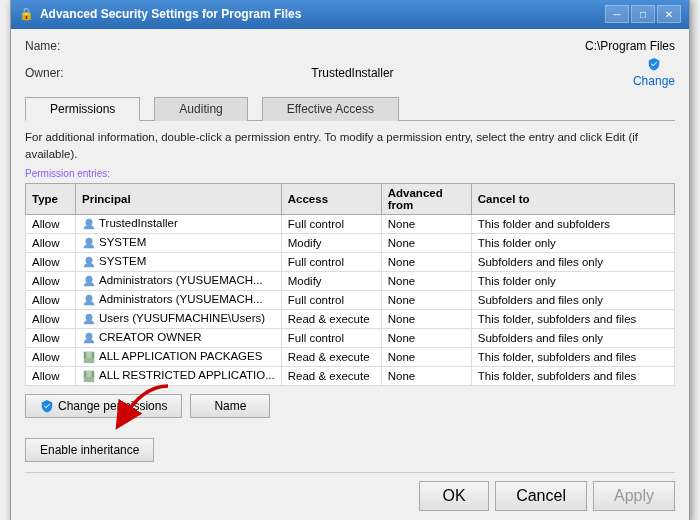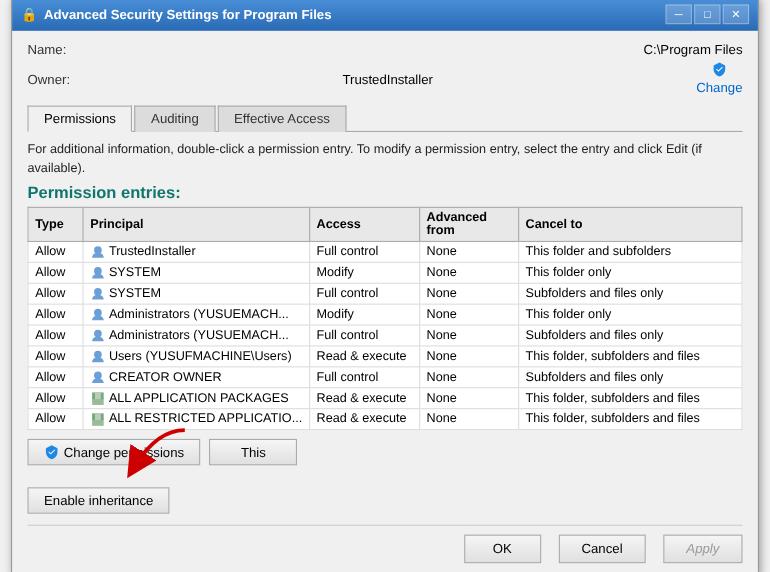--- a/index.html
+++ b/index.html
@@ -84,48 +84,48 @@
       height: 14px;
     }
     .tabs {
       display: flex;
       gap: 0;
       margin-top: 8px;
       margin-bottom: 0;
       border-bottom: 1px solid #aaa;
     }
     .tab {
-      padding: 4px 14px;
+      padding: 4px 24px;
       border: 1px solid #aaa;
       border-bottom: none;
       background: #dcdcdc;
       cursor: pointer;
       font-size: 12px;
       color: #333;
-      margin-right: 2px;
+      margin-right: 14px;
       position: relative;
       bottom: -1px;
     }
     .tab.active {
       background: #f0f0f0;
       border-bottom: 1px solid #f0f0f0;
       color: #000;
       font-weight: 500;
     }
     .info-text {
       font-size: 11.5px;
       color: #222;
       margin: 8px 0 6px 0;
       line-height: 1.4;
     }
     .section-label {
-      font-size: 15px;
-      font-weight: 700;
+      font-size: 10px;
+      font-weight: 400;
       margin-bottom: 4px;
-      color: #0f766e;
+      color: #8b5cf6;
     }
     .permissions-table {
       width: 100%;
       border-collapse: collapse;
       border: 1px solid #aaa;
       background: white;
       font-size: 11.5px;
     }
     .permissions-table th {
       background: #e8e8e8;
@@ -173,26 +173,25 @@
       justify-content: flex-end;
       gap: 6px;
       margin-top: 10px;
       padding-top: 8px;
       border-top: 1px solid #ccc;
     }
     .dialog-btn {
       padding: 5px 20px;
       border: 1px solid #aaa;
       background: linear-gradient(to bottom, #f5f5f5, #e0e0e0);
-      font-size: 12px;
+      font-size: 16px;
       cursor: pointer;
       min-width: 70px;
-      margin-left: 10px;
-    }
-    .dialog-btn.apply { color: #999; font-style: italic; }
+    }
+    .dialog-btn.apply { color: #999; }
     
     .arrow-container {
       position: relative;
     }
     .red-arrow {
       position: absolute;
       left: 68px;
       top: -18px;
       pointer-events: none;
     }
@@ -357,21 +356,21 @@
 
     <div class="bottom-buttons arrow-container">
       <button class="btn change-perms">
         <svg width="14" height="14" viewBox="0 0 16 16">
           <path fill="#1e88e5" d="M8 1L2 4v4c0 3.5 2.5 6.5 6 7.5 3.5-1 6-4 6-7.5V4L8 1z"></path>
           <path fill="white" d="M7 10.5l-2.5-2.5.7-.7L7 9.1l3.8-3.8.7.7L7 10.5z"></path>
         </svg>
         <span>Change permissions</span>
       </button>
       <button class="btn">
-        <span>This</span>
+        <span>Name</span>
       </button>
 
       <svg class="red-arrow" width="90" height="60" viewBox="0 0 90 60">
         <defs>
           <marker id="arrowhead" markerWidth="8" markerHeight="8" refX="4" refY="4" orient="auto">
             <path d="M0,0 L8,4 L0,8 Z" fill="#cc0000"></path>
           </marker>
         </defs>
         <path d="M 75,10 Q 50,10 30,42" stroke="#cc0000" stroke-width="3.5" fill="none" marker-end="url(#arrowhead)"></path>
       </svg>

